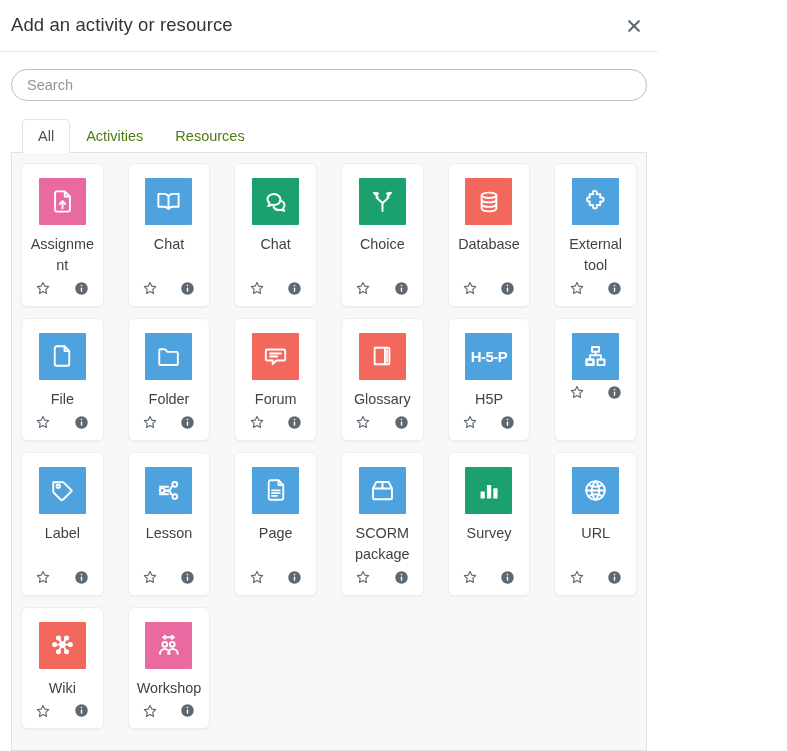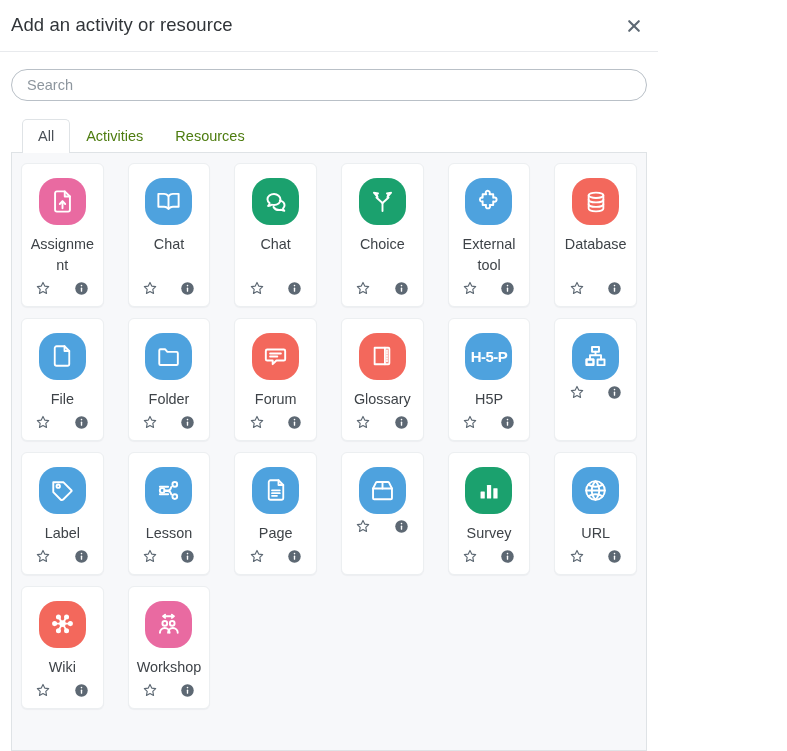--- a/index.html
+++ b/index.html
@@ -125,21 +125,21 @@
     box-shadow: 0 1px 1px rgba(20,30,45,.045);
     padding: 14px 4px 9px 4px;
     display: flex;
     flex-direction: column;
     align-items: center;
     cursor: pointer;
     min-height: 112px;
   }
   .card-icon {
     width: 47px; height: 47px;
-    border-radius: 18px;
+    border-radius: 1px;
     display: flex; align-items: center; justify-content: center;
     flex: 0 0 auto;
   }
   .card-icon svg { display: block; }
   .card-name {
     margin-top: 9px;
     font-size: 14.4px;
     color: #3e4348;
     text-align: center;
     line-height: 1.45;
@@ -291,42 +291,20 @@
               <button class="act-btn">
                 <svg width="15" height="15" viewBox="0 0 24 24" fill="currentColor">
                   <circle cx="12" cy="12" r="10"></circle>
                   <rect x="10.9" y="10.3" width="2.2" height="7" rx="1.1" fill="#fff"></rect>
                   <circle cx="12" cy="7.3" r="1.3" fill="#fff"></circle>
                 </svg>
               </button>
             </div>
           </div>
           <div class="card">
-            <div class="card-icon" style="background: rgb(78, 162, 222);">
-              <svg width="27" height="27" viewBox="0 0 24 24" fill="none" stroke="#fff" stroke-width="1.7" stroke-linecap="round" stroke-linejoin="round">
-        <path d="M9.6 3.6a1.9 1.9 0 0 1 3.6.9c0 .4-.1.7-.3 1h3.3v3.2c.3-.2.7-.3 1.1-.3a1.9 1.9 0 0 1 0 3.8c-.4 0-.8-.1-1.1-.3v3.2h-3.1c.2.3.3.7.3 1.1a1.9 1.9 0 0 1-3.8 0c0-.4.1-.8.3-1.1H6.8v-3.3c-.3.2-.6.3-1 .3a1.9 1.9 0 0 1 0-3.7c.4 0 .7.1 1 .3V5.5h3.2a1.9 1.9 0 0 1-.4-1.9z"></path>
-              </svg>
-            </div>
-            <div class="card-name">External tool</div>
-            <div class="card-actions">
-              <button class="act-btn">
-                <svg width="16" height="16" viewBox="0 0 24 24" fill="none" stroke="currentColor" stroke-width="1.7" stroke-linejoin="round">
-                  <path d="M12 3.6l2.6 5.5 5.9.8-4.3 4.2 1.1 6-5.3-2.9-5.3 2.9 1.1-6L3.5 9.9l5.9-.8z"></path>
-                </svg>
-              </button>
-              <button class="act-btn">
-                <svg width="15" height="15" viewBox="0 0 24 24" fill="currentColor">
-                  <circle cx="12" cy="12" r="10"></circle>
-                  <rect x="10.9" y="10.3" width="2.2" height="7" rx="1.1" fill="#fff"></rect>
-                  <circle cx="12" cy="7.3" r="1.3" fill="#fff"></circle>
-                </svg>
-              </button>
-            </div>
-          </div>
-          <div class="card">
             <div class="card-icon" style="background: rgb(243, 104, 92);">
               <svg width="26" height="26" viewBox="0 0 24 24" fill="none" stroke="#fff" stroke-width="1.7" stroke-linecap="round" stroke-linejoin="round">
         <ellipse cx="12" cy="5.8" rx="6.8" ry="2.5"></ellipse>
         <path d="M5.2 5.8v4.1c0 1.4 3 2.5 6.8 2.5s6.8-1.1 6.8-2.5V5.8"></path>
         <path d="M5.2 9.9V14c0 1.4 3 2.5 6.8 2.5s6.8-1.1 6.8-2.5V9.9"></path>
         <path d="M5.2 14v4.1c0 1.4 3 2.5 6.8 2.5s6.8-1.1 6.8-2.5V14"></path>
               </svg>
             </div>
             <div class="card-name">Database</div>
             <div class="card-actions">
@@ -339,20 +317,42 @@
                 <svg width="15" height="15" viewBox="0 0 24 24" fill="currentColor">
                   <circle cx="12" cy="12" r="10"></circle>
                   <rect x="10.9" y="10.3" width="2.2" height="7" rx="1.1" fill="#fff"></rect>
                   <circle cx="12" cy="7.3" r="1.3" fill="#fff"></circle>
                 </svg>
               </button>
             </div>
           </div>
           <div class="card">
             <div class="card-icon" style="background: rgb(78, 162, 222);">
+              <svg width="27" height="27" viewBox="0 0 24 24" fill="none" stroke="#fff" stroke-width="1.7" stroke-linecap="round" stroke-linejoin="round">
+        <path d="M9.6 3.6a1.9 1.9 0 0 1 3.6.9c0 .4-.1.7-.3 1h3.3v3.2c.3-.2.7-.3 1.1-.3a1.9 1.9 0 0 1 0 3.8c-.4 0-.8-.1-1.1-.3v3.2h-3.1c.2.3.3.7.3 1.1a1.9 1.9 0 0 1-3.8 0c0-.4.1-.8.3-1.1H6.8v-3.3c-.3.2-.6.3-1 .3a1.9 1.9 0 0 1 0-3.7c.4 0 .7.1 1 .3V5.5h3.2a1.9 1.9 0 0 1-.4-1.9z"></path>
+              </svg>
+            </div>
+            <div class="card-name">External tool</div>
+            <div class="card-actions">
+              <button class="act-btn">
+                <svg width="16" height="16" viewBox="0 0 24 24" fill="none" stroke="currentColor" stroke-width="1.7" stroke-linejoin="round">
+                  <path d="M12 3.6l2.6 5.5 5.9.8-4.3 4.2 1.1 6-5.3-2.9-5.3 2.9 1.1-6L3.5 9.9l5.9-.8z"></path>
+                </svg>
+              </button>
+              <button class="act-btn">
+                <svg width="15" height="15" viewBox="0 0 24 24" fill="currentColor">
+                  <circle cx="12" cy="12" r="10"></circle>
+                  <rect x="10.9" y="10.3" width="2.2" height="7" rx="1.1" fill="#fff"></rect>
+                  <circle cx="12" cy="7.3" r="1.3" fill="#fff"></circle>
+                </svg>
+              </button>
+            </div>
+          </div>
+          <div class="card">
+            <div class="card-icon" style="background: rgb(78, 162, 222);">
               <svg width="26" height="26" viewBox="0 0 24 24" fill="none" stroke="#fff" stroke-width="1.7" stroke-linecap="round" stroke-linejoin="round">
         <path d="M14.3 3H7a1.7 1.7 0 0 0-1.7 1.7v14.6A1.7 1.7 0 0 0 7 21h10a1.7 1.7 0 0 0 1.7-1.7V7.4z"></path>
         <path d="M14.3 3v4.4h4.4"></path>
               </svg>
             </div>
             <div class="card-name">File</div>
             <div class="card-actions">
               <button class="act-btn">
                 <svg width="16" height="16" viewBox="0 0 24 24" fill="none" stroke="currentColor" stroke-width="1.7" stroke-linejoin="round">
                   <path d="M12 3.6l2.6 5.5 5.9.8-4.3 4.2 1.1 6-5.3-2.9-5.3 2.9 1.1-6L3.5 9.9l5.9-.8z"></path>
@@ -556,20 +556,21 @@
             </div>
           </div>
           <div class="card">
             <div class="card-icon" style="background: rgb(78, 162, 222);">
               <svg width="27" height="27" viewBox="0 0 24 24" fill="none" stroke="#fff" stroke-width="1.7" stroke-linecap="round" stroke-linejoin="round">
         <path d="M3.6 10.2h16.8v8.6c0 .6-.5 1-1 1H4.6c-.6 0-1-.4-1-1z"></path>
         <path d="M3.6 10.2 6.2 5c.2-.4.6-.6 1-.6h9.6c.4 0 .8.2 1 .6l2.6 5.2"></path>
         <path d="M12 4.4v5.8"></path>
               </svg>
             </div>
+            <div class="card-name">SCORM package</div>
             <div class="card-actions">
               <button class="act-btn">
                 <svg width="16" height="16" viewBox="0 0 24 24" fill="none" stroke="currentColor" stroke-width="1.7" stroke-linejoin="round">
                   <path d="M12 3.6l2.6 5.5 5.9.8-4.3 4.2 1.1 6-5.3-2.9-5.3 2.9 1.1-6L3.5 9.9l5.9-.8z"></path>
                 </svg>
               </button>
               <button class="act-btn">
                 <svg width="15" height="15" viewBox="0 0 24 24" fill="currentColor">
                   <circle cx="12" cy="12" r="10"></circle>
                   <rect x="10.9" y="10.3" width="2.2" height="7" rx="1.1" fill="#fff"></rect>

